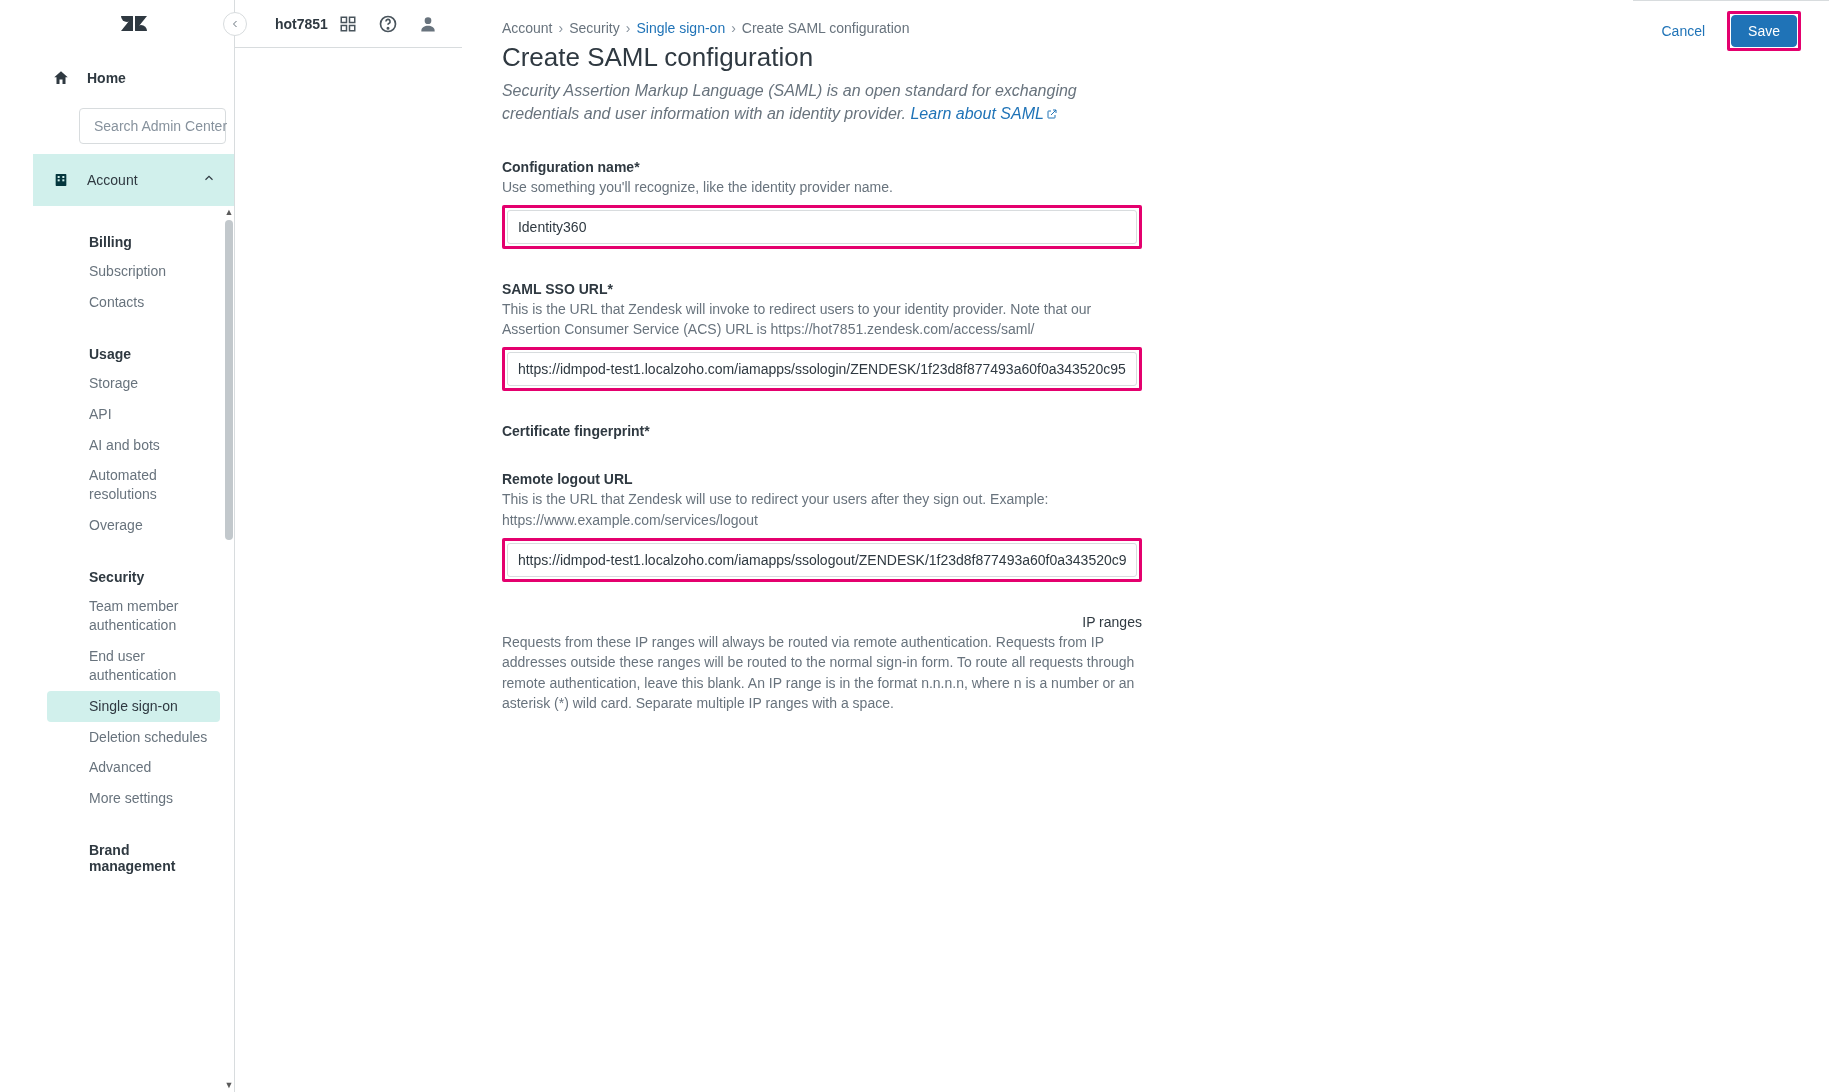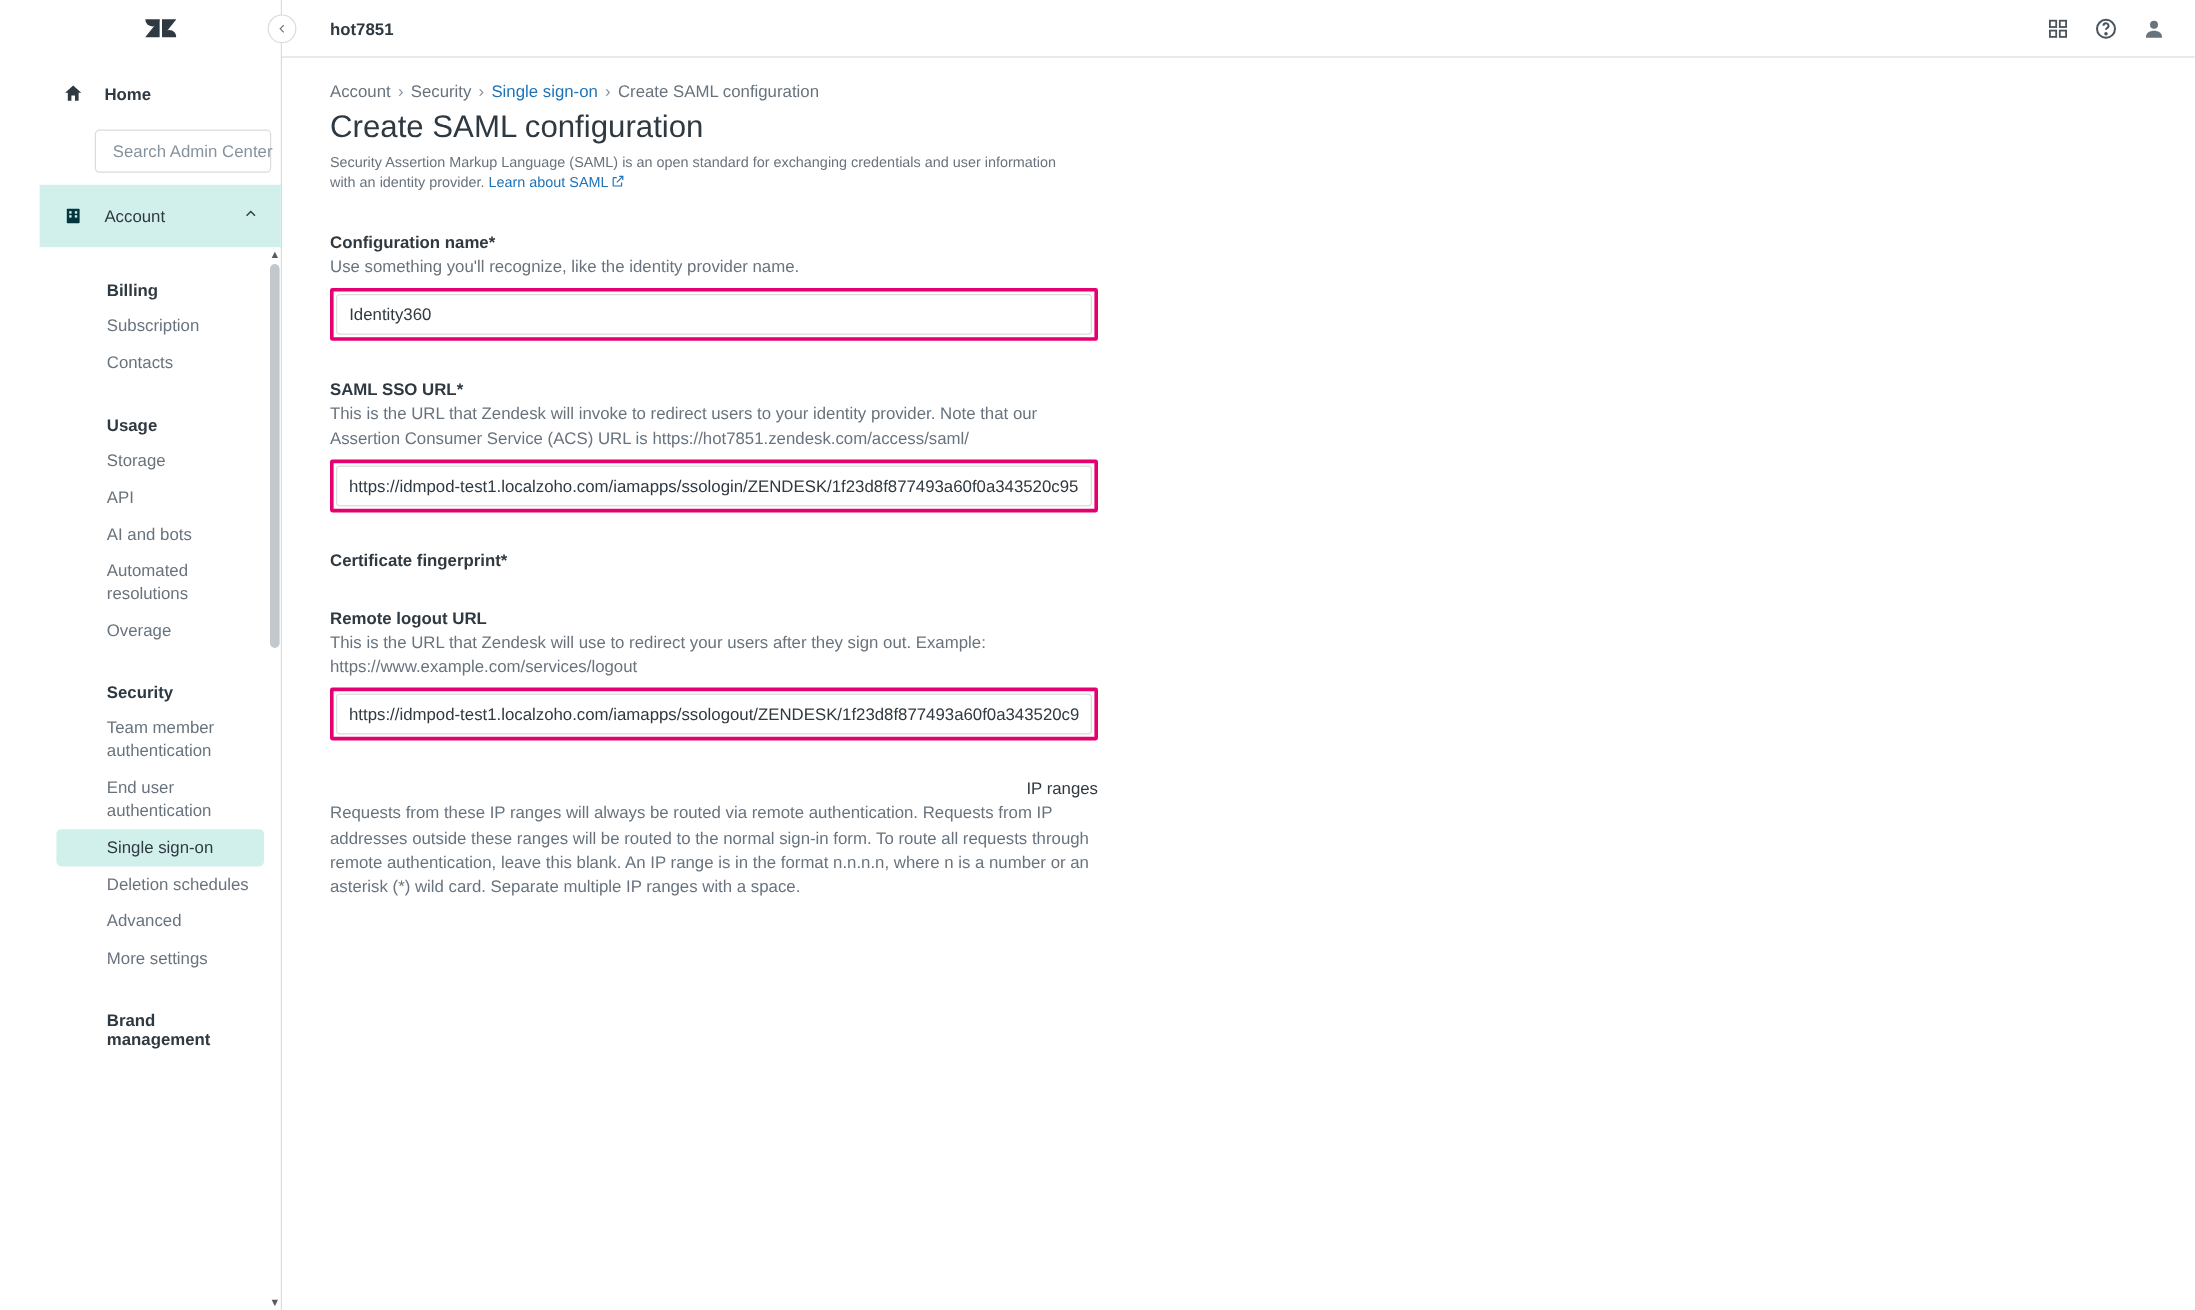--- a/index.html
+++ b/index.html
@@ -35,33 +35,33 @@
 .sub-heading { font-size:14px; font-weight:700; color:#2f3941; padding: 10px 18px 6px 56px; }
 .sub-item { font-size:14px; color:#68737d; padding: 6px 18px 6px 56px; cursor:pointer; line-height:1.35; }
 .sub-item.selected { background:#d1f0ec; color:#2f3941; border-radius:4px; margin: 0 14px; padding-left: 42px; }
 .sub-group-space { height: 18px; }
 
 .scroll-track { position:absolute; right:0; top:0; bottom:0; width:10px; display:flex; flex-direction:column; align-items:center; justify-content:space-between; padding: 2px 0;}
 .scroll-arrow { font-size:9px; color:#5a5a5a; cursor:pointer; line-height:1; user-select:none;}
 .scroll-thumb { position:absolute; top:14px; right:1px; width:8px; height:320px; background:#c2c8cc; border-radius:4px; }
 
 
-.main { flex:1; display:flex; flex-direction:column; }
+.main { flex:1; display:flex; }
 .topbar { height:48px; border-bottom:1px solid #d8dcde; display:flex; align-items:center; padding: 0 14px 0 0; }
 .collapse-btn { width:24px; height:24px; border:1px solid #d8dcde; border-radius:50%; display:flex; align-items:center; justify-content:center; margin-left:-12px; background:#fff; cursor:pointer; z-index:2; position:relative;}
 .topbar .title { font-size:14px; font-weight:600; margin-left:28px;}
 .topbar .spacer { flex:1; }
 .topbar .tbtn { width:40px; height:40px; display:flex; align-items:center; justify-content:center; color:#49545c; cursor:pointer; }
 
 .content { flex:1; overflow-y:auto; padding: 20px 40px 20px 40px; }
 .breadcrumb { font-size:14px; color:#68737d; display:flex; flex-wrap:wrap; gap:6px; align-items:center; }
 .breadcrumb a { color:#1f73b7; text-decoration:none; }
 .breadcrumb .sep { color:#87929d; }
 .page-title { font-size:26px; font-weight:400; margin-top:6px; color:#2f3941; }
-.page-desc { font-size:12px; color:#68737d; margin-top:6px; max-width:620px; line-height:1.45; }
+.page-desc { font-size:16px; color:#68737d; margin-top:6px; max-width:620px; line-height:1.45;font-style:italic; }
 .page-desc a { color:#1f73b7; text-decoration:none; }
 .ext-icon { display:inline-block; vertical-align:middle; margin-left:2px;}
 
 .form-field { margin-top: 32px; max-width: 640px; }
 .form-field .flabel { font-size:14px; font-weight:700; color:#2f3941; }
 .form-field .fhelp { font-size:14px; color:#68737d; margin-top:2px; line-height:1.45; }
 .hl-input { margin-top:8px; border:3px solid #e4006e; border-radius:2px; padding:2px; }
 .hl-input input { width:100%; border:1px solid #d8dcde; border-radius:3px; height:34px; padding:0 10px; font-size:14px; color:#2f3941; outline:none;}
 
 .form-field.plain .flabel { font-weight:400;text-align:right; }
@@ -234,14 +234,20 @@
           <input type="text" value="https://idmpod-test1.localzoho.com/iamapps/ssologout/ZENDESK/1f23d8f877493a60f0a343520c95" style="">
         </div>
       </div>
 
       <div class="form-field plain">
         <div class="flabel">IP ranges</div>
         <div class="fhelp">Requests from these IP ranges will always be routed via remote authentication. Requests from IP addresses outside these ranges will be routed to the normal sign-in form. To route all requests through remote authentication, leave this blank. An IP range is in the format n.n.n.n, where n is a number or an asterisk (*) wild card. Separate multiple IP ranges with a space.</div>
       </div>
     </div>
 
+    <div class="footer">
+      <button class="btn-cancel">Cancel</button>
+      <div class="btn-save-wrap">
+        <button class="btn-save">Save</button>
+      </div>
+    </div>
   </div>
 </div>
 
 </body></html>

